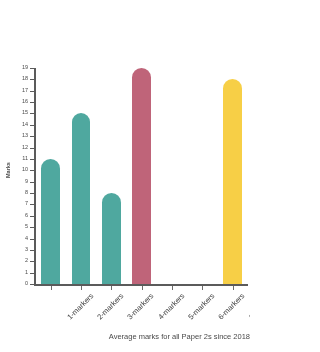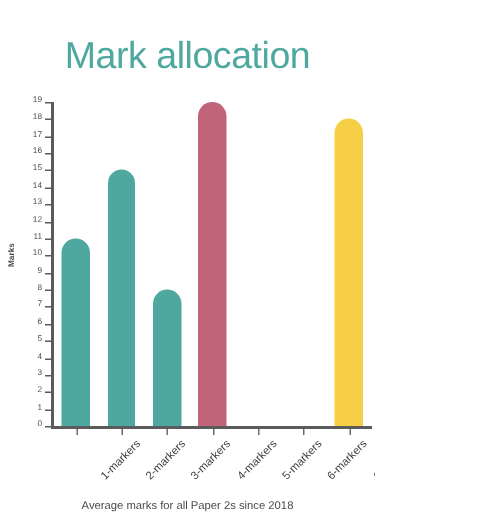--- a/index.html
+++ b/index.html
@@ -98,32 +98,31 @@
     white-space: nowrap;
     transform: rotate(-45deg);
     transform-origin: right top;
     text-align: right;
     line-height: 1;
   }
   #chart-caption {
     position: absolute;
     left: 0; bottom: 11px;
     width: 250px;
-    text-align: center;
+    text-align: right;
     font-size: 7.5px;
     color: #4a4a4a;
     white-space: nowrap;
   }
 </style>
 </head>
 <body>
 
 <div id="chart-card">
 
-  <div id="chart-title">Mark allocation</div>
 
   <div id="plot-area">
 
     <div id="axis-line-y"></div>
     <div id="axis-line-x"></div>
 
     <div id="y-ticks">
         <div class="y-tick-mark" style="top: 216px;"></div>
         <div class="y-tick-label" style="top: 216px;">0</div>
         <div class="y-tick-mark" style="top: 204.632px;"></div>

